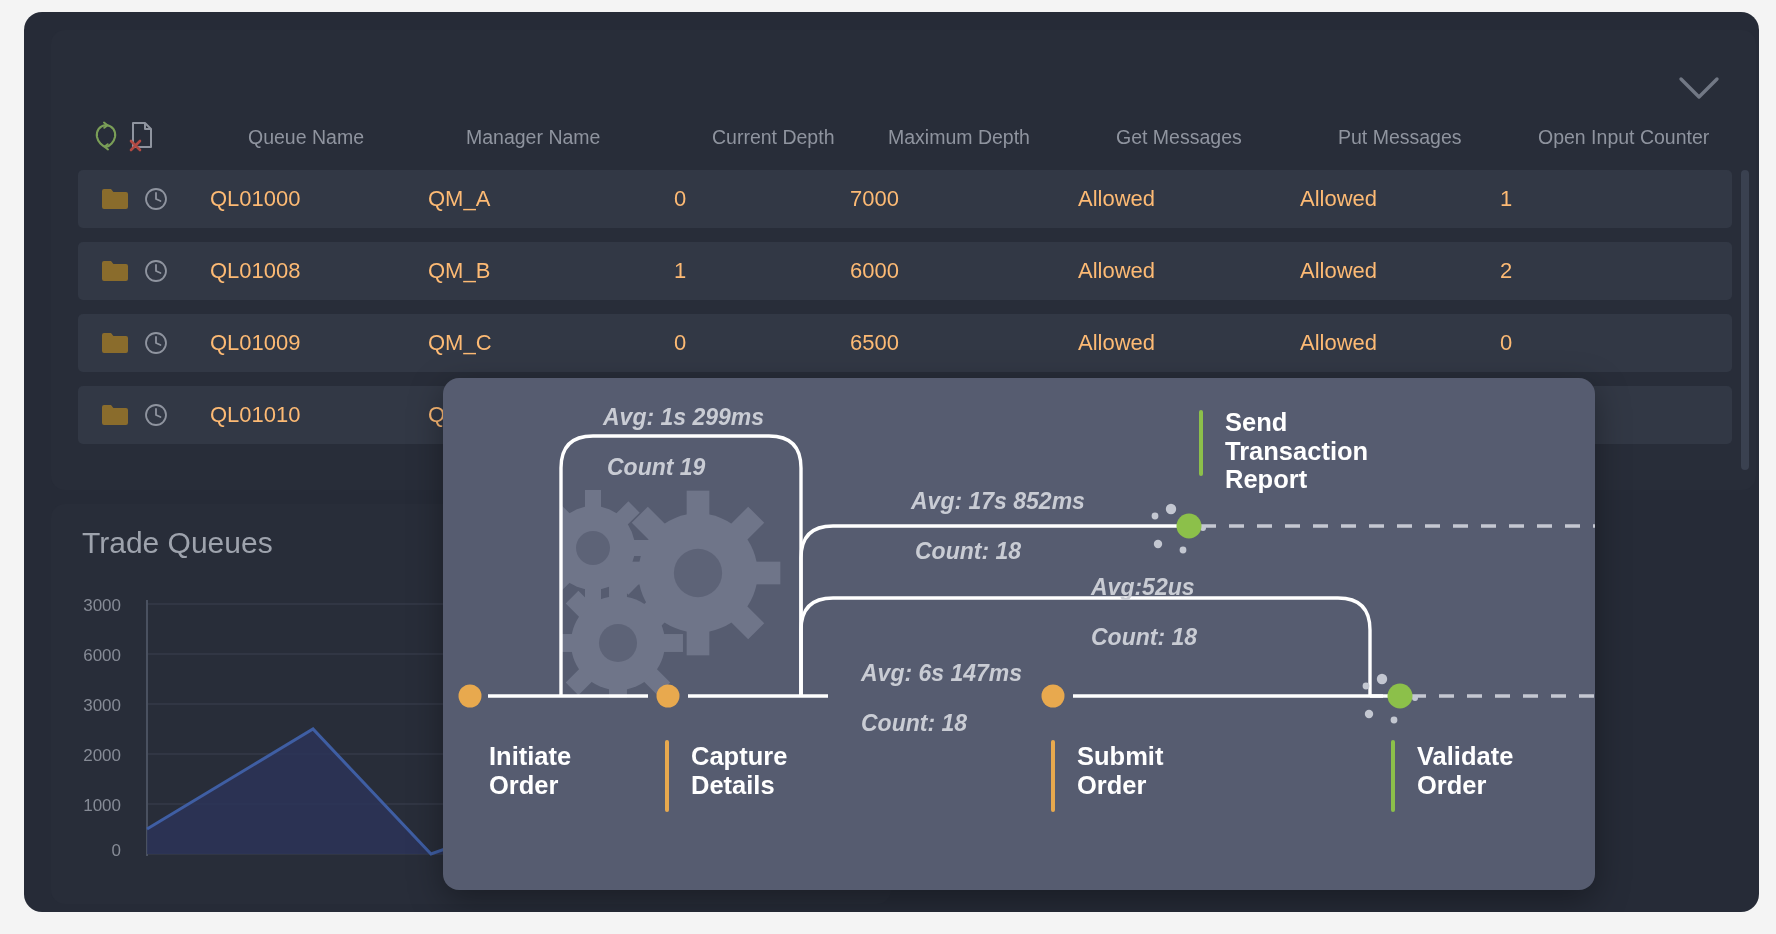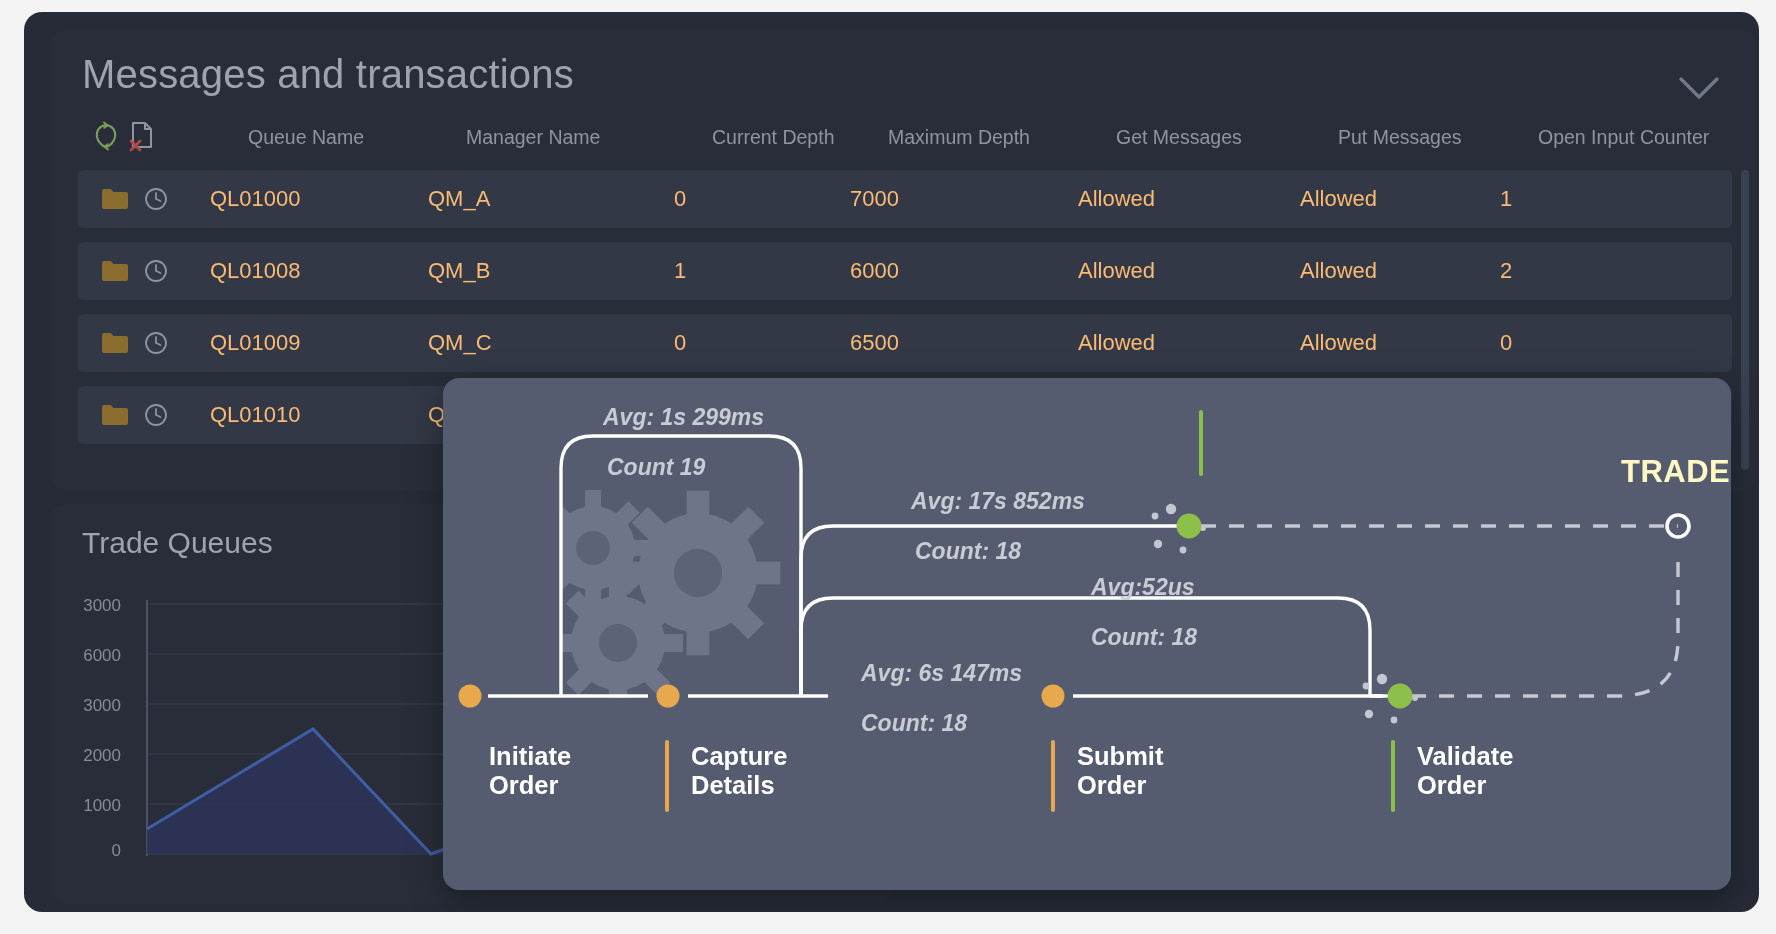--- a/index.html
+++ b/index.html
@@ -121,21 +121,21 @@
     font-size: 17px;
     color: #868b96;
     text-align: right;
     width: 60px;
   }
 
   
   .flow-overlay {
     position: absolute;
     left: 419px; top: 366px;
-    width: 1288px; height: 512px;
+    width: 1152px; height: 512px;
     background: #565c70;
     border-radius: 16px;
     box-shadow: 0 10px 34px rgba(0,0,0,.35);
     overflow: hidden;
   }
   .flow-svg { position:absolute; left:0; top:0; }
   .flow-label {
     position: absolute;
     font-style: italic;
     font-weight: bold;
@@ -165,21 +165,20 @@
   }
 </style>
 </head>
 <body>
 
 <div id="root">
   <div class="app-shell">
 
     <div class="panel-messages">
 
-      <div class="panel-title">Messages and transactions</div>
 
       <div class="collapse-btn">
         <svg width="46" height="32" viewBox="0 0 46 32">
           <path d="M5 7 L23 25 L41 7" fill="none" stroke="#727885" stroke-width="3.4" stroke-linecap="round" stroke-linejoin="round"></path>
         </svg>
       </div>
 
       <div class="tbl-head">
         <div class="hdr-icons">
           <span>
@@ -429,18 +428,21 @@
 
       <div class="node-bar" style="left:608px; top:362px; height:72px; background:#e8a94e"></div>
       <div class="node-title" style="left:634px; top:364px">Submit
 Order</div>
 
       <div class="node-bar" style="left:948px; top:362px; height:72px; background:#8cc04a"></div>
       <div class="node-title" style="left:974px; top:364px">Validate
 Order</div>
 
       <div class="node-bar" style="left:756px; top:32px; height:66px; background:#8cc04a"></div>
+      <div class="node-title" style="left:782px; top:30px">Send
+Transaction
+Report</div>
 
       <div class="trade-tag" style="left:1178px; top:76px">TRADE</div>
     </div>
 
   </div>
 </div>
 
 </body></html>

